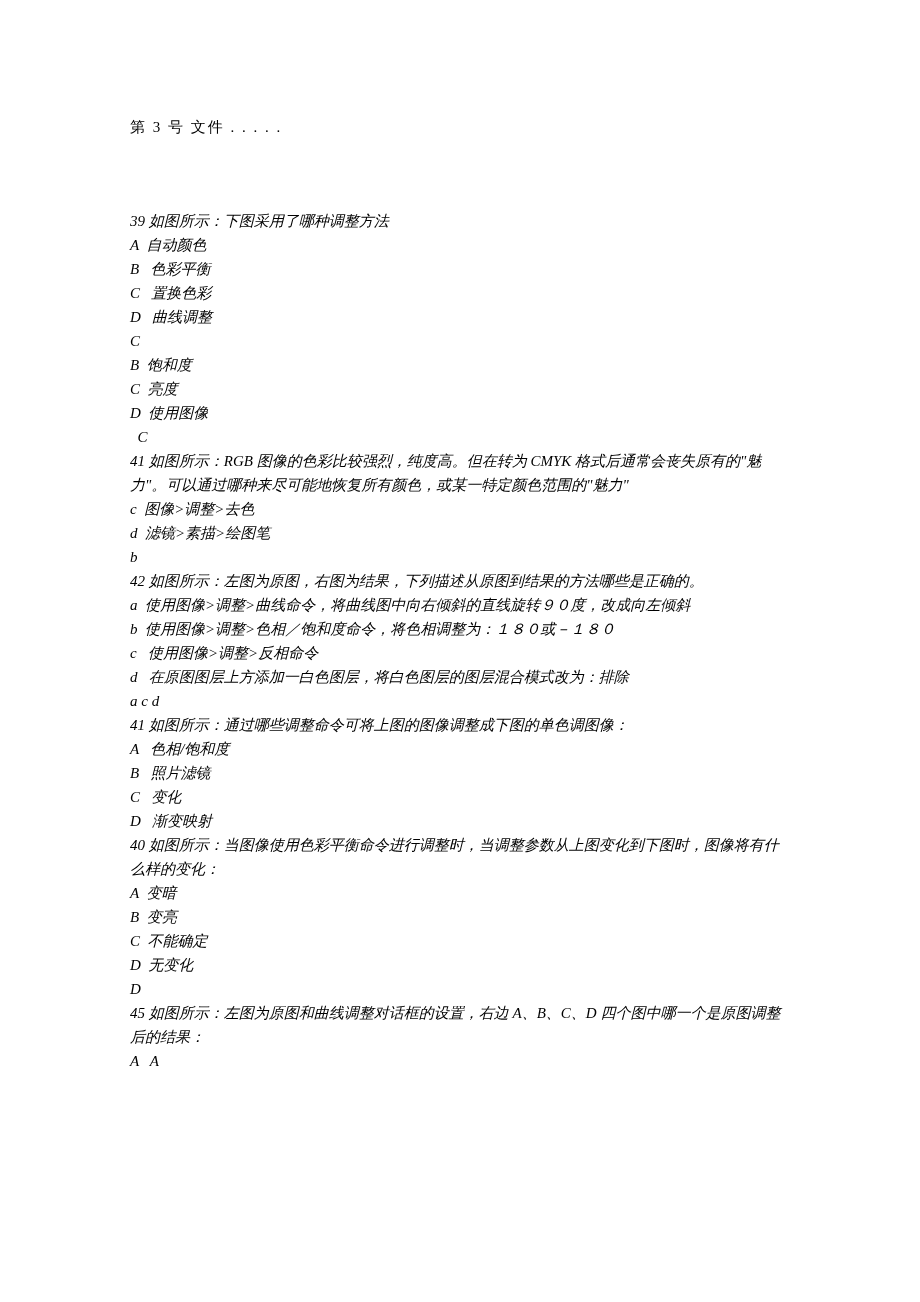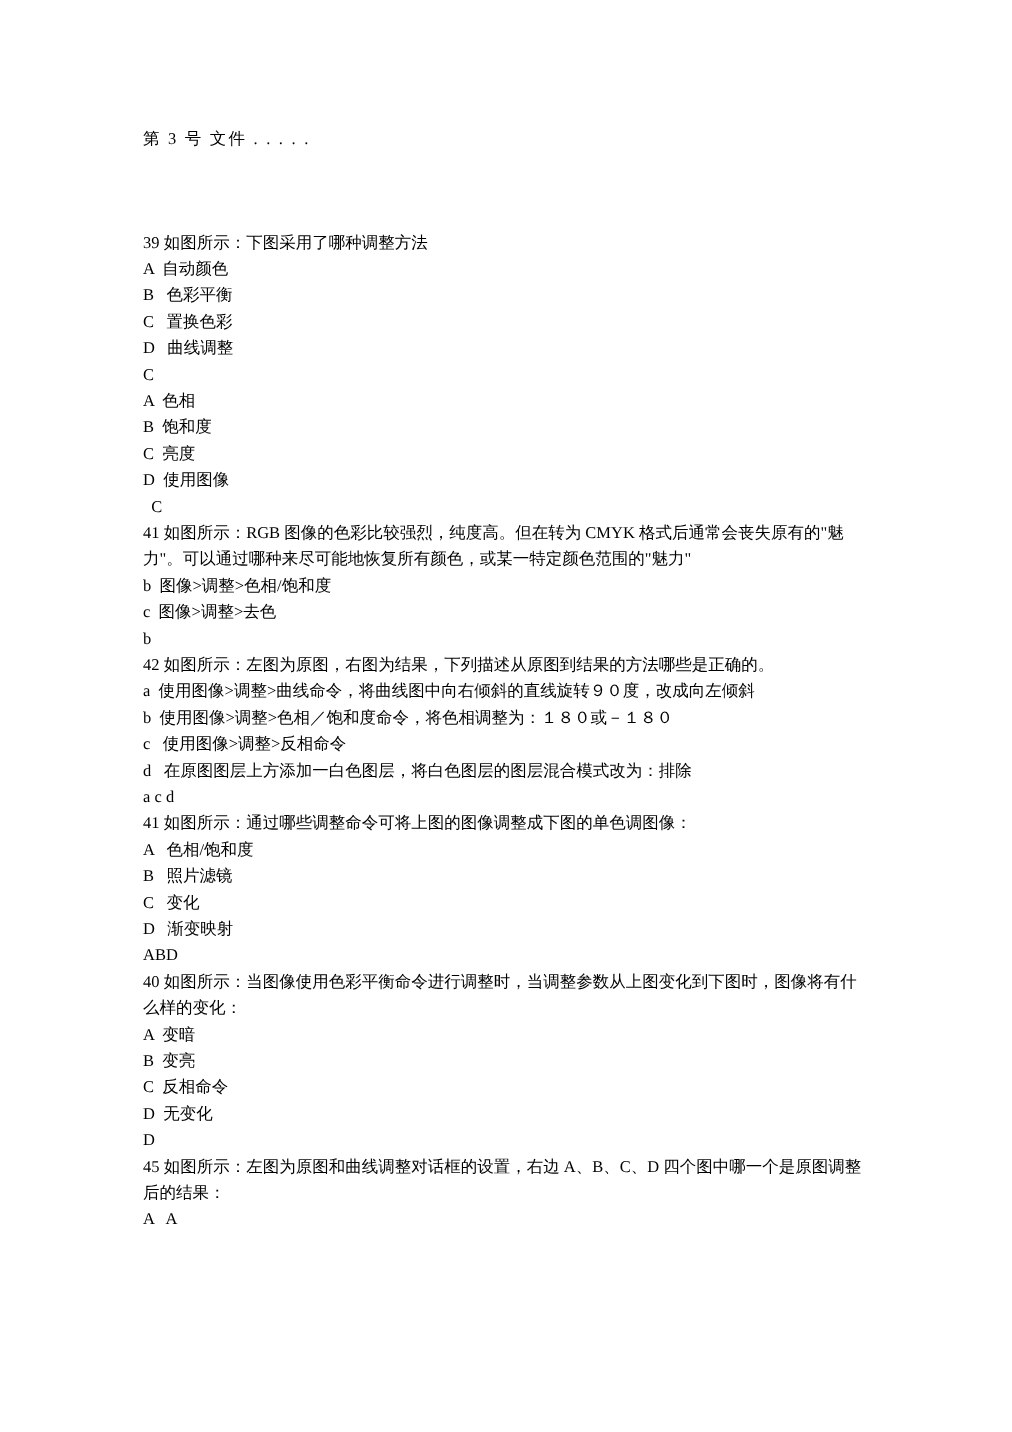--- a/index.html
+++ b/index.html
@@ -19,57 +19,56 @@
     background: #ffffff;
   }
   .header-line {
     font-size: 15px;
     letter-spacing: 2px;
     margin-bottom: 70px;
   }
   .line {
     white-space: pre-wrap;
     word-break: break-all;
+    font-style: italic;
   }
 </style>
 </head>
 <body>
 
 <div class="page">
   <div class="header-line">第  3  号  文件  . . . . .</div>
   <div id="content">
       <div class="line">39 如图所示：下图采用了哪种调整方法</div>
       <div class="line">A  自动颜色</div>
       <div class="line">B   色彩平衡</div>
       <div class="line">C   置换色彩</div>
       <div class="line">D   曲线调整</div>
       <div class="line">C</div>
-      <div class="line">A  色相</div>
       <div class="line">B  饱和度</div>
       <div class="line">C  亮度</div>
       <div class="line">D  使用图像</div>
       <div class="line">  C</div>
       <div class="line">41 如图所示：RGB 图像的色彩比较强烈，纯度高。但在转为 CMYK 格式后通常会丧失原有的"魅力"。可以通过哪种来尽可能地恢复所有颜色，或某一特定颜色范围的"魅力"</div>
-      <div class="line">b  图像&gt;调整&gt;色相/饱和度</div>
       <div class="line">c  图像&gt;调整&gt;去色</div>
+      <div class="line">d  滤镜&gt;素描&gt;绘图笔</div>
       <div class="line">b</div>
       <div class="line">42 如图所示：左图为原图，右图为结果，下列描述从原图到结果的方法哪些是正确的。</div>
       <div class="line">a  使用图像&gt;调整&gt;曲线命令，将曲线图中向右倾斜的直线旋转９０度，改成向左倾斜</div>
       <div class="line">b  使用图像&gt;调整&gt;色相／饱和度命令，将色相调整为：１８０或－１８０</div>
       <div class="line">c   使用图像&gt;调整&gt;反相命令</div>
       <div class="line">d   在原图图层上方添加一白色图层，将白色图层的图层混合模式改为：排除</div>
       <div class="line">a c d</div>
       <div class="line">41 如图所示：通过哪些调整命令可将上图的图像调整成下图的单色调图像：</div>
       <div class="line">A   色相/饱和度</div>
       <div class="line">B   照片滤镜</div>
       <div class="line">C   变化</div>
       <div class="line">D   渐变映射</div>
-      <div class="line">ABD</div>
       <div class="line">40 如图所示：当图像使用色彩平衡命令进行调整时，当调整参数从上图变化到下图时，图像将有什么样的变化：</div>
       <div class="line">A  变暗</div>
       <div class="line">B  变亮</div>
-      <div class="line">C  反相命令</div>
+      <div class="line">C  不能确定</div>
       <div class="line">D  无变化</div>
       <div class="line">D</div>
       <div class="line">45 如图所示：左图为原图和曲线调整对话框的设置，右边 A、B、C、D 四个图中哪一个是原图调整后的结果：</div>
       <div class="line">A   A</div>
     </div>
 </div>
 
 </body></html>

